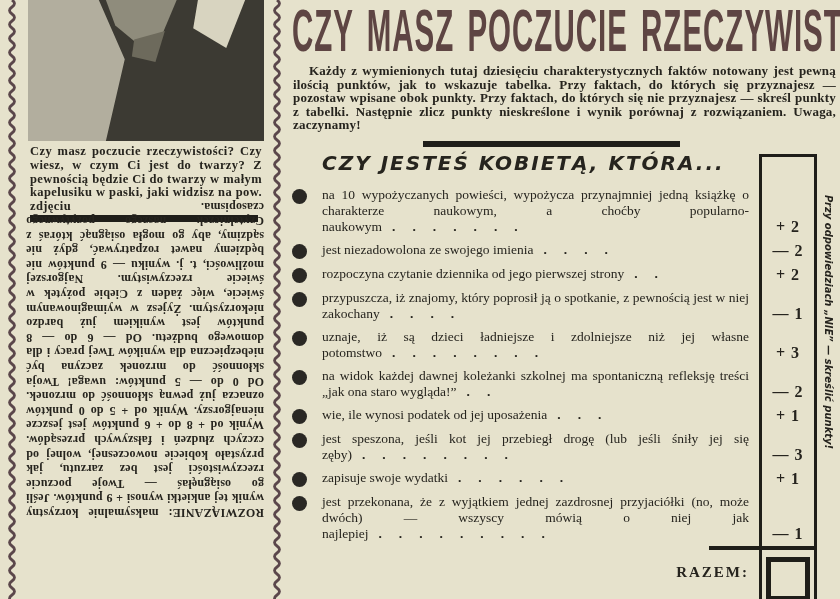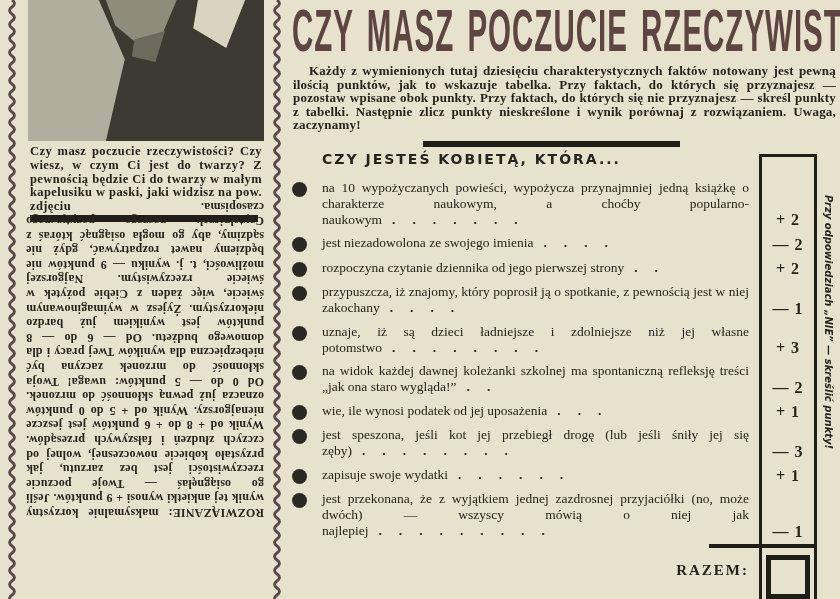--- a/index.html
+++ b/index.html
@@ -30,21 +30,21 @@
   .headline{position:absolute;left:2px;top:1px;white-space:nowrap;}
   .headline span{display:inline-block;transform:scaleX(.5);transform-origin:0 0;
       font-family:"Liberation Sans",sans-serif;font-weight:bold;font-size:59px;line-height:60px;
       letter-spacing:2px;word-spacing:8px;color:var(--headline);}
   .intro{position:absolute;left:3px;top:64px;width:543px;font-weight:bold;
          font-size:13px;line-height:13.6px;text-align:justify;text-indent:16px;letter-spacing:.2px;}
   .bar2{position:absolute;left:133px;top:141px;width:257px;height:6px;background:var(--bar);}
   .quiz{position:absolute;left:0;top:148px;width:527px;height:451px;display:grid;
         grid-template-columns:469px 58px;grid-auto-rows:auto;}
   .subtitle{padding:3px 0 9px 32px;font-family:"DejaVu Sans",sans-serif;font-weight:bold;
-            font-size:14px;letter-spacing:2px;}
+            font-style:italic;font-size:20px;letter-spacing:2px;}
   .pts-top{margin-top:6px;border-top:3px solid var(--bar);border-left:3px solid var(--bar);
            border-right:3px solid var(--bar);}
   .q-cell{display:grid;grid-template-columns:30px 1fr;padding:3px 0 4px 2px;}
   .bullet{width:15px;height:15px;border-radius:50%;background:#2a2824;margin-top:2px;}
   .q-text{font-size:13.5px;line-height:16px;text-align:justify;padding-right:10px;margin:0;}
   .leader{letter-spacing:17px;margin-left:10px;white-space:nowrap;font-weight:bold;}
   .pts-cell{border-left:3px solid var(--bar);border-right:3px solid var(--bar);
             display:flex;justify-content:center;align-items:flex-end;
             font-weight:bold;font-size:16px;padding-bottom:3px;letter-spacing:1px;}
   .razem-left{text-align:right;padding:18px 10px 0 0;font-weight:bold;font-size:15px;letter-spacing:2px;}

